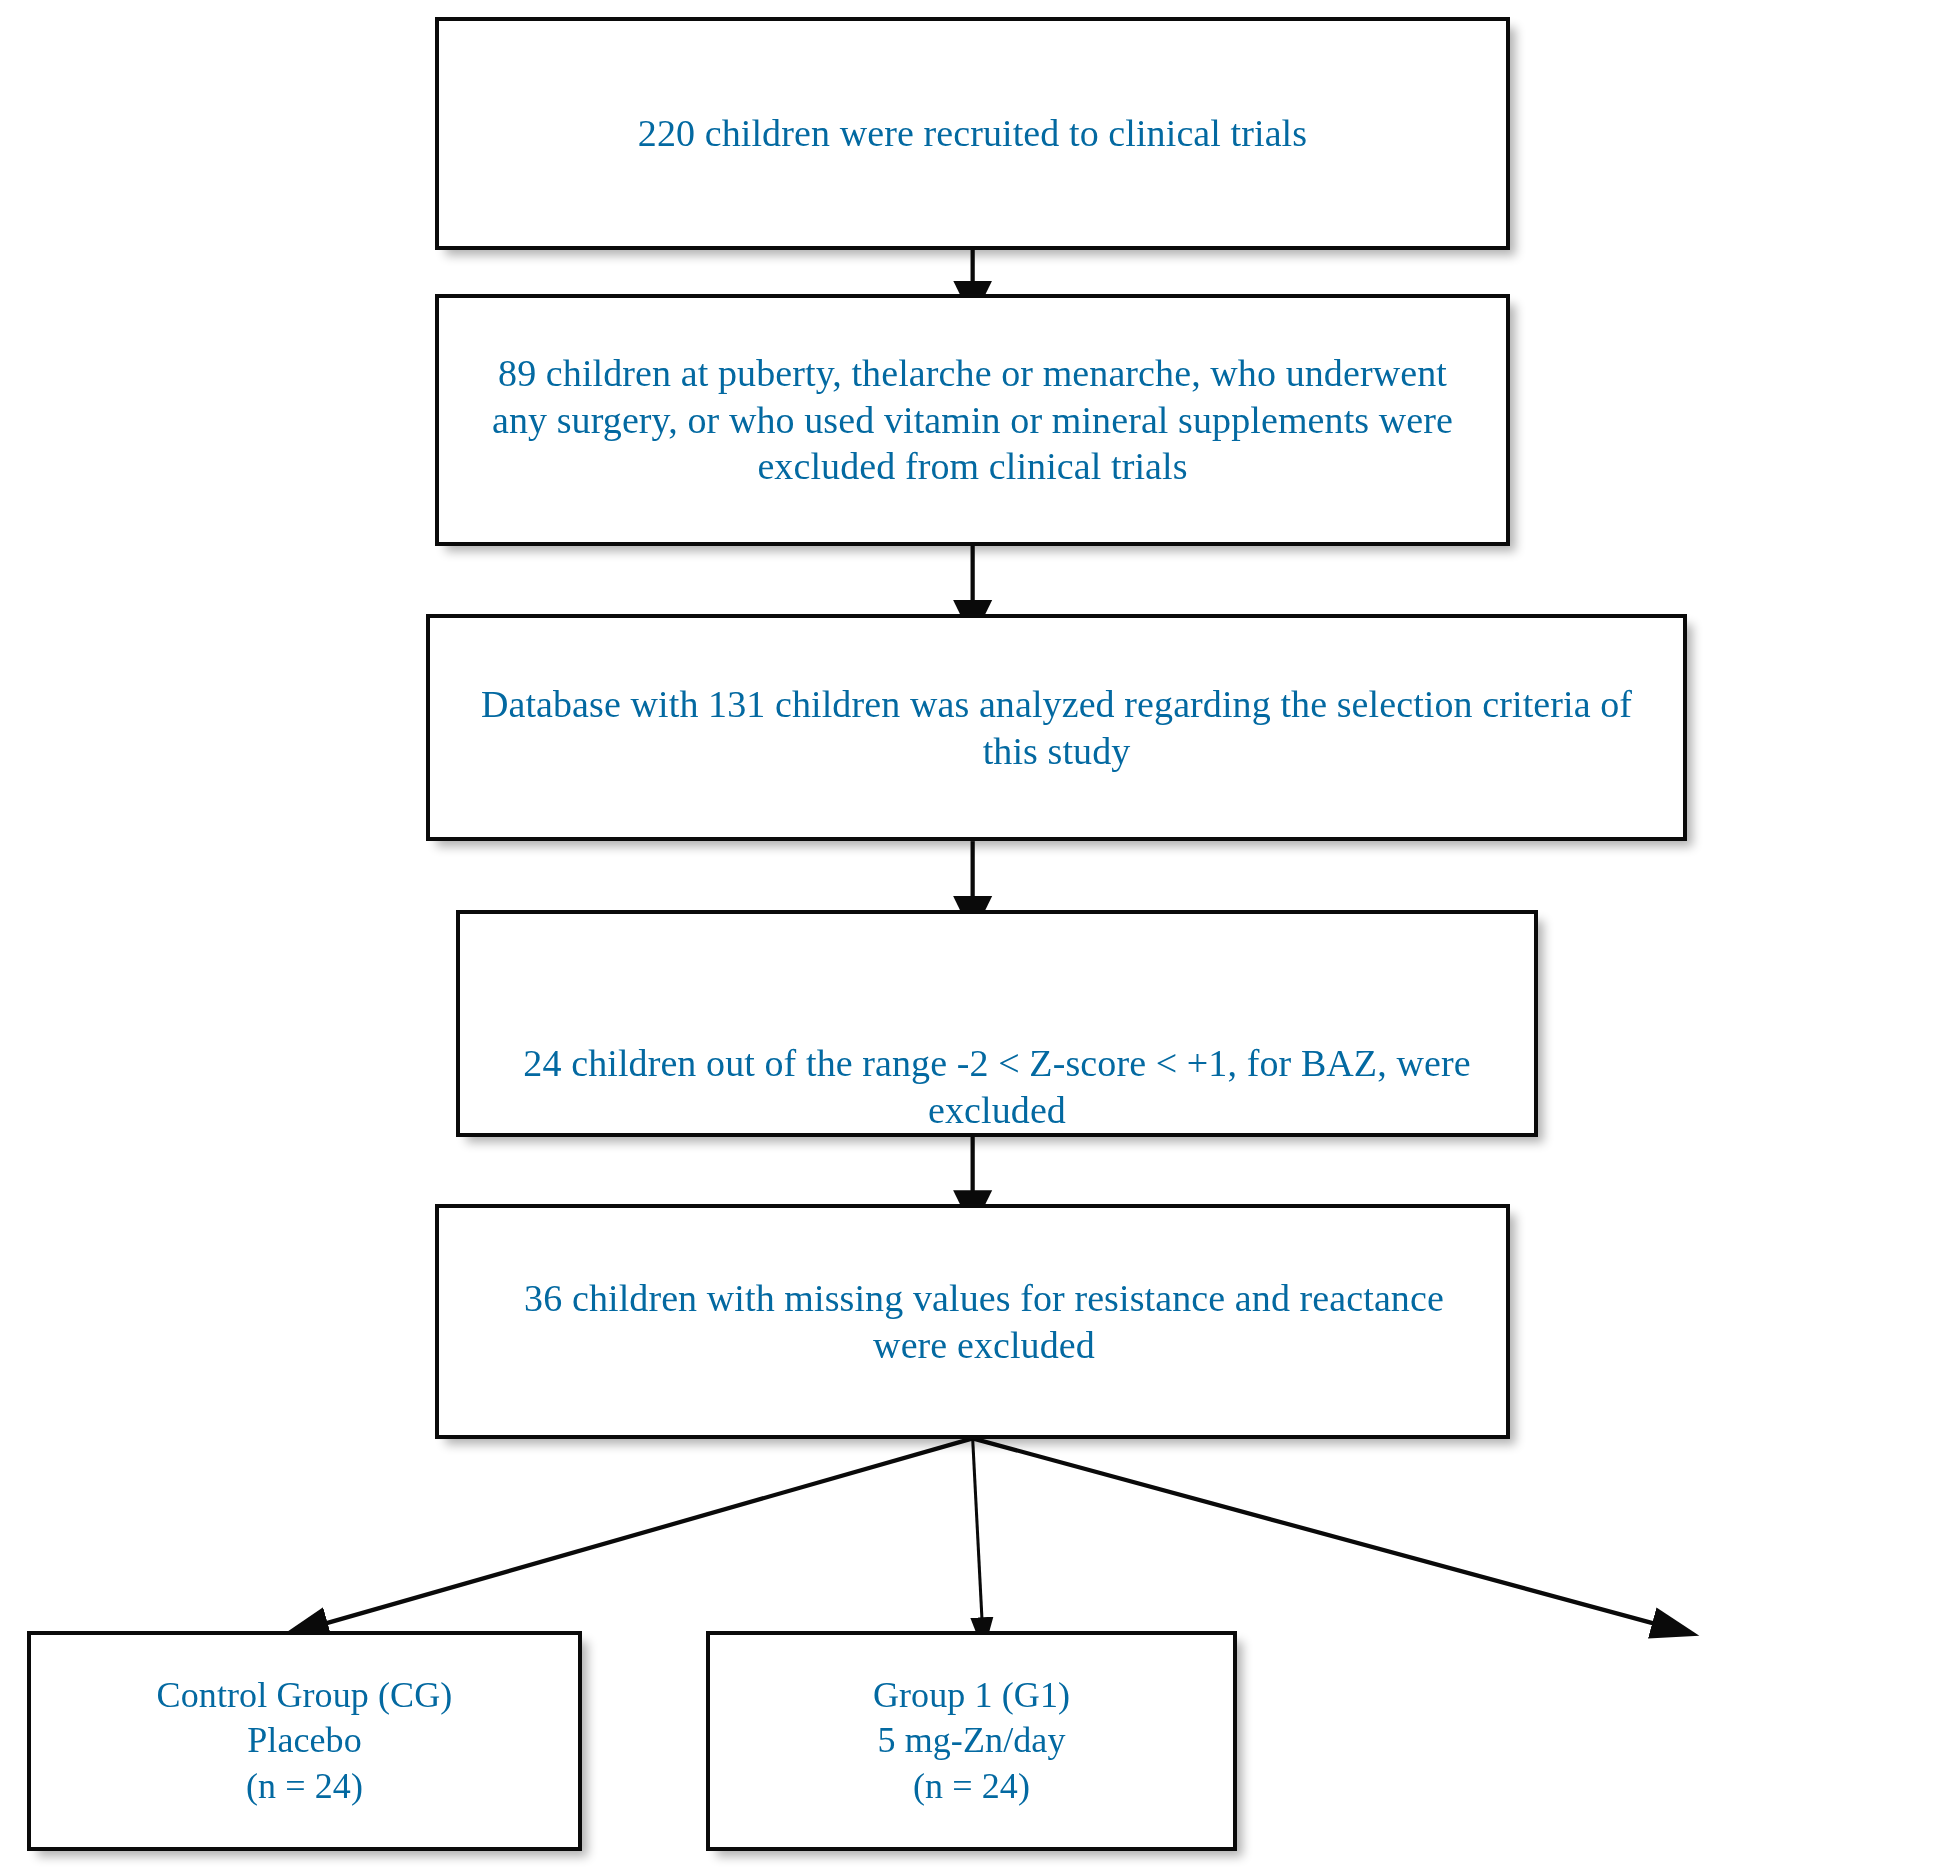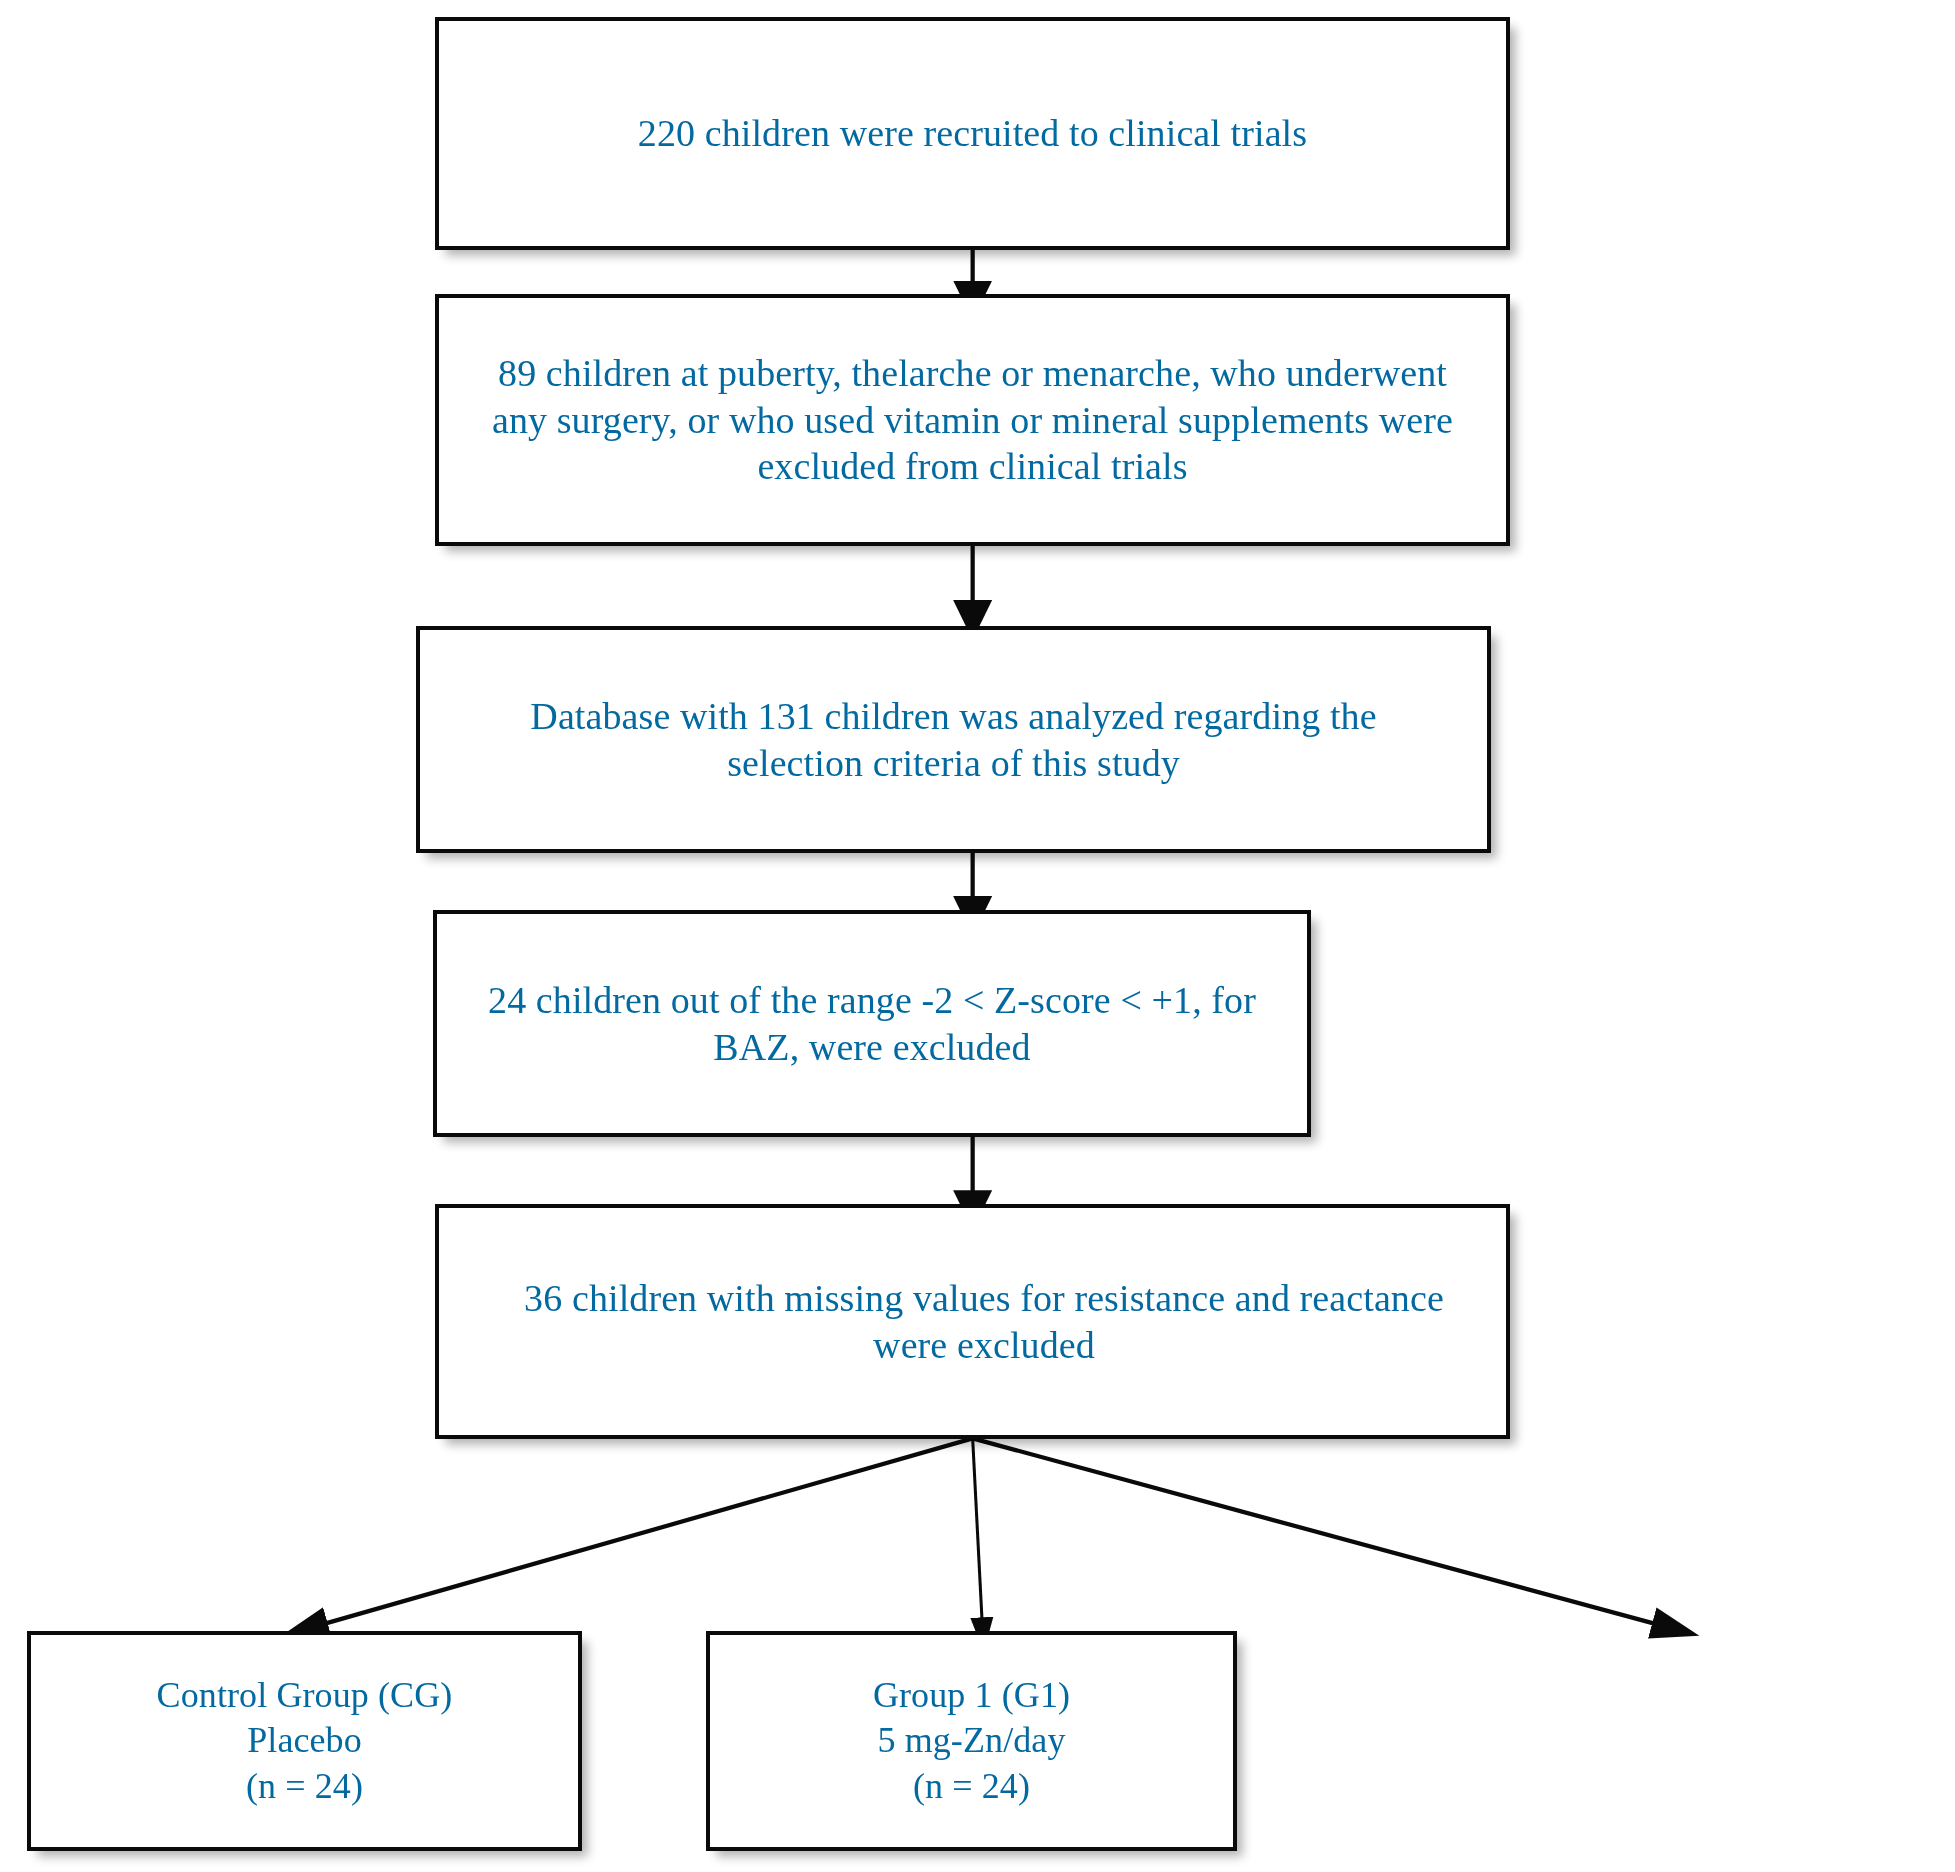--- a/index.html
+++ b/index.html
@@ -36,22 +36,22 @@
     white-space: pre-line;
     letter-spacing: 0.1px;
   }
   .group-box .box-text {
     font-size: 36px;
     line-height: 1.26;
   }
   
   #box-recruited  { left: 435px;  top: 17px;   width: 1075px; height: 233px; }
   #box-excluded-puberty { left: 435px; top: 294px;  width: 1075px; height: 252px; align-items: center; }
-  #box-database   { left: 416px;  top: 614px; width: 1075px; height: 227px; margin-top: 12px; }
-  #box-excluded-baz { left: 433px; top: 910px; width: 878px; height: 227px; }
+  #box-database   { left: 426px;  top: 614px; width: 1261px; height: 227px; }
+  #box-excluded-baz { left: 456px; top: 910px; width: 1082px; height: 227px; align-items: flex-end; }
   #box-excluded-missing { left: 435px; top: 1204px; width: 1075px; height: 235px; padding-left: 23px; }
   
   #box-control-group { left: 27px;   top: 1631px; width: 555px; height: 220px; }
   #box-group-1       { left: 706px; top: 1631px; width: 531px; height: 220px; }
   #box-group-2       { left: 1407px; top: 1631px; width: 540px; height: 220px; }
 
   
   #connectors {
     position: absolute;
     left: 0;

